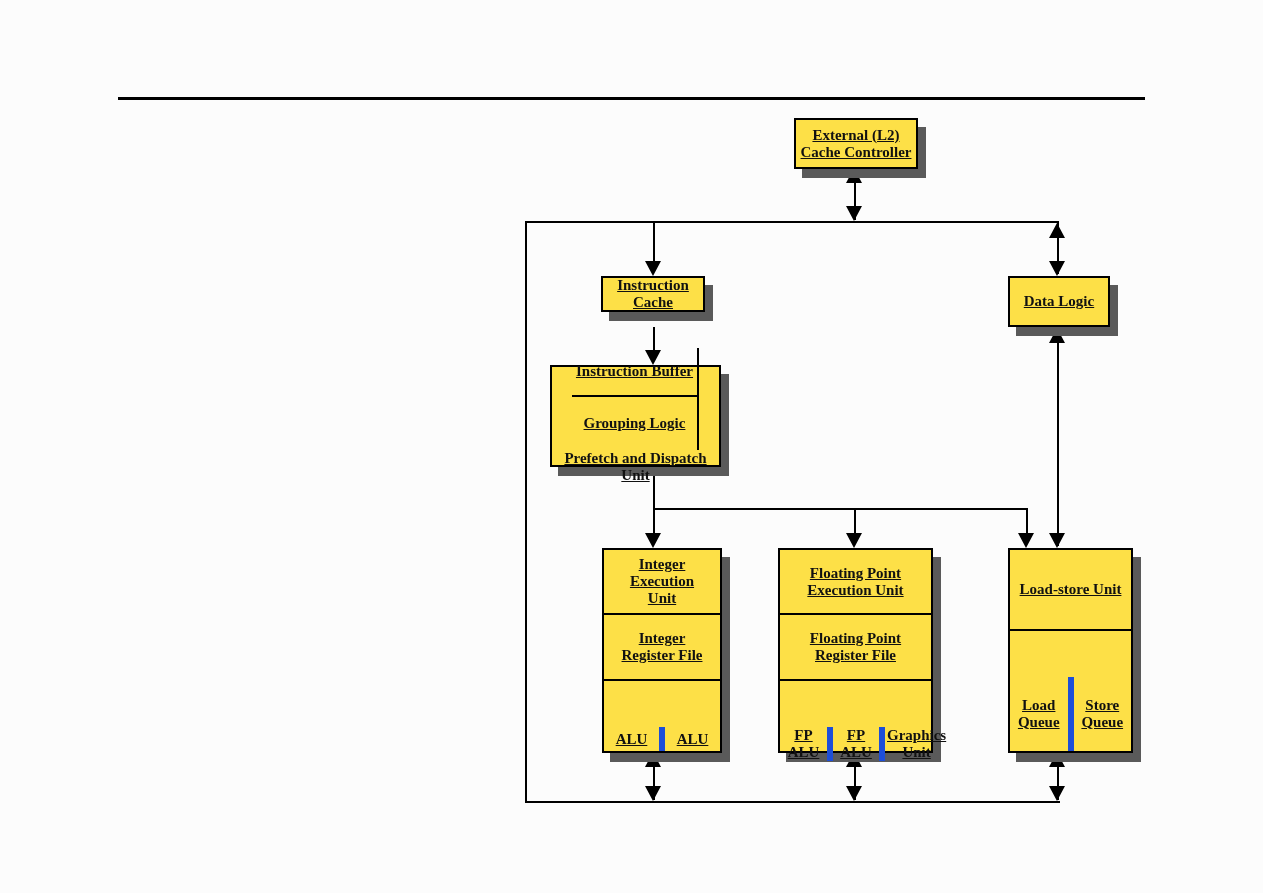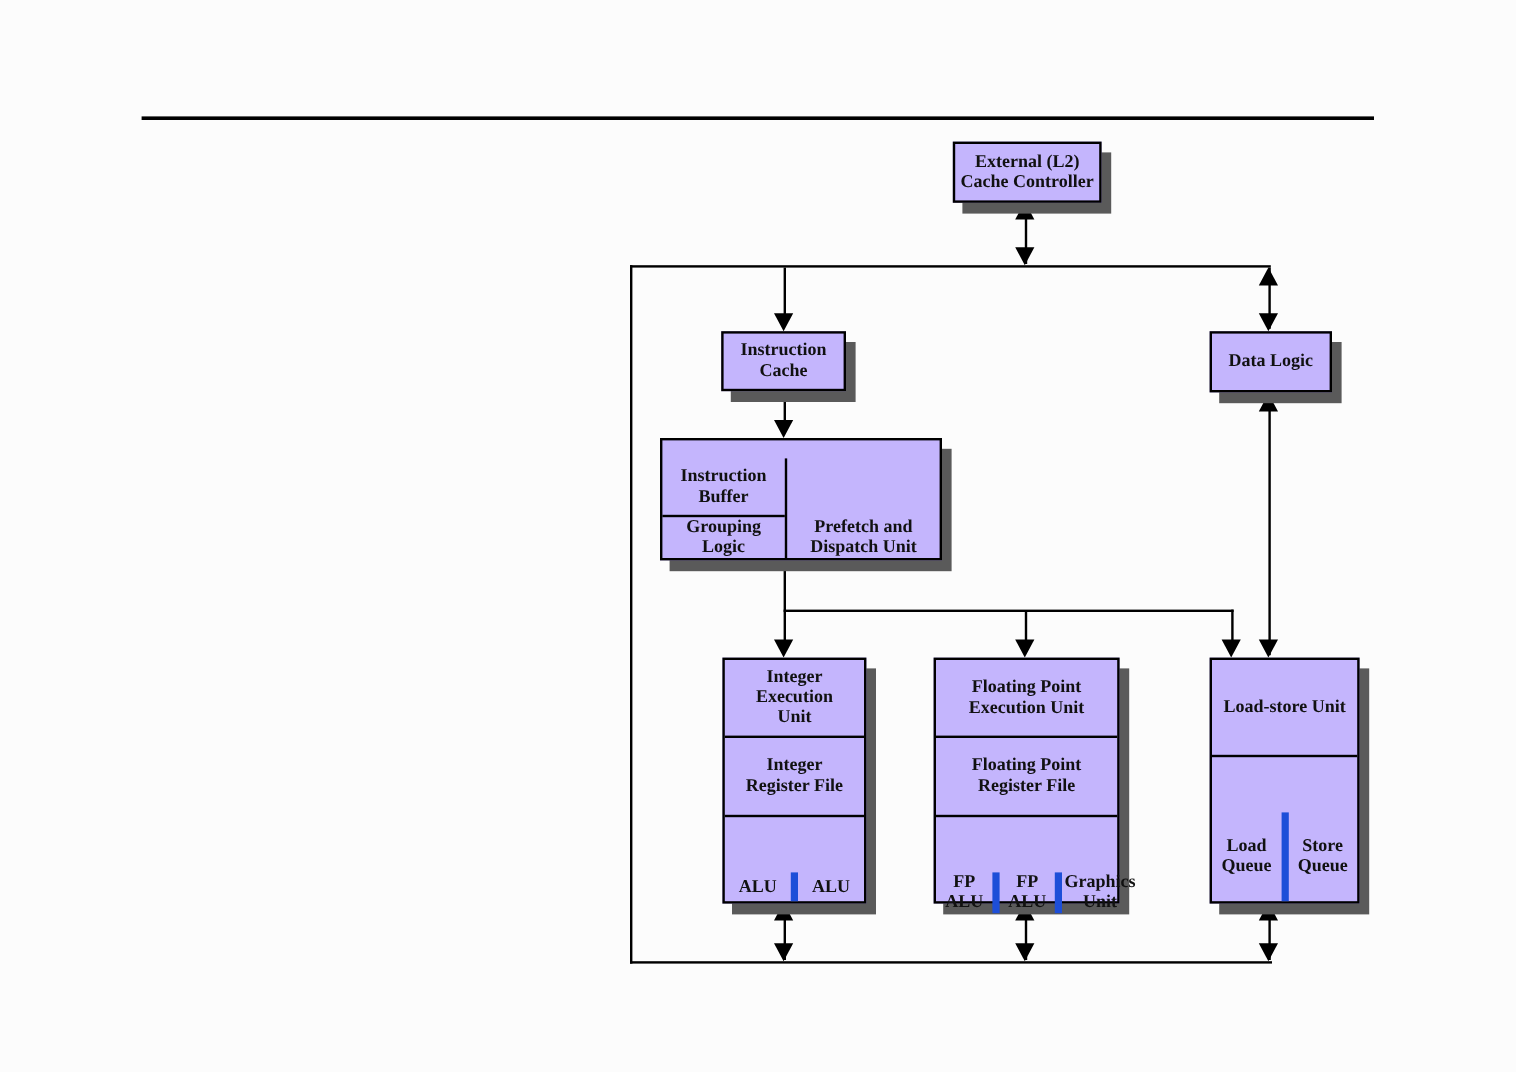--- a/index.html
+++ b/index.html
@@ -13,38 +13,38 @@
   .rule{position:absolute;left:118px;top:97px;width:1027px;height:3px;background:#000;}
   
   .h{position:absolute;height:2px;background:#000;}
   .v{position:absolute;width:2px;background:#000;}
   
   .ad,.au{position:absolute;width:0;height:0;border-left:8px solid transparent;border-right:8px solid transparent;}
   .ad{border-top:15px solid #000;}
   .au{border-bottom:15px solid #000;}
   
   .box{
-    position:absolute;box-sizing:border-box;background:#c4b5fd;
+    position:absolute;box-sizing:border-box;background:#fde047;
     border:2px solid #000;box-shadow:8px 9px 0 0 #5a5a5a;
     display:flex;align-items:center;justify-content:center;
-    text-align:center;padding:0 4px;
+    text-align:center;padding:0 4px;text-decoration:underline;
   }
   .box.multi{padding:0;flex-direction:column;align-items:stretch;justify-content:flex-start;}
   .row{display:flex;align-items:center;justify-content:center;text-align:center;padding:0 4px;}
   .row.div{border-bottom:2px solid #000;}
   .cells{display:flex;align-items:stretch;flex:1;padding:0;}
   .cell{flex:1;display:flex;align-items:center;justify-content:center;text-align:center;padding:0 2px;margin-top:46px;}
   .cell + .cell{border-left:6px solid #1d4ed8;}
   .pad10{padding-left:10px;padding-right:10px;}
   .pad6{padding-left:6px;padding-right:6px;}
   
   #b-l2{left:794px;top:118px;width:124px;height:51px;}
-  #b-icache{left:601px;top:276px;width:104px;height:50px;}
+  #b-icache{left:601px;top:276px;width:104px;height:36px;}
   #b-dcache{left:1008px;top:276px;width:102px;height:51px;}
-  #b-pdu{left:550px;top:365px;width:235px;height:102px;flex-direction:row;align-items:flex-end;padding:0;}
+  #b-pdu{left:550px;top:365px;width:171px;height:102px;flex-direction:column;align-items:center;padding:0;}
   #pdu-left{flex:0 0 102px;display:flex;flex-direction:column;border-right:2px solid #000;}
   #pdu-buffer{flex:0 0 47px;border-bottom:2px solid #000;}
   #pdu-grouping{flex:1;}
   #pdu-right{flex:1;display:flex;align-items:center;justify-content:center;text-align:center;}
   #b-int{left:602px;top:548px;width:120px;height:205px;}
   #b-fp{left:778px;top:548px;width:155px;height:205px;}
   #b-lsu{left:1008px;top:548px;width:125px;height:205px;}
   .r1{flex:0 0 63px;}
   .r2{flex:0 0 64px;}
   #lsu-top{flex:0 0 79px;}

